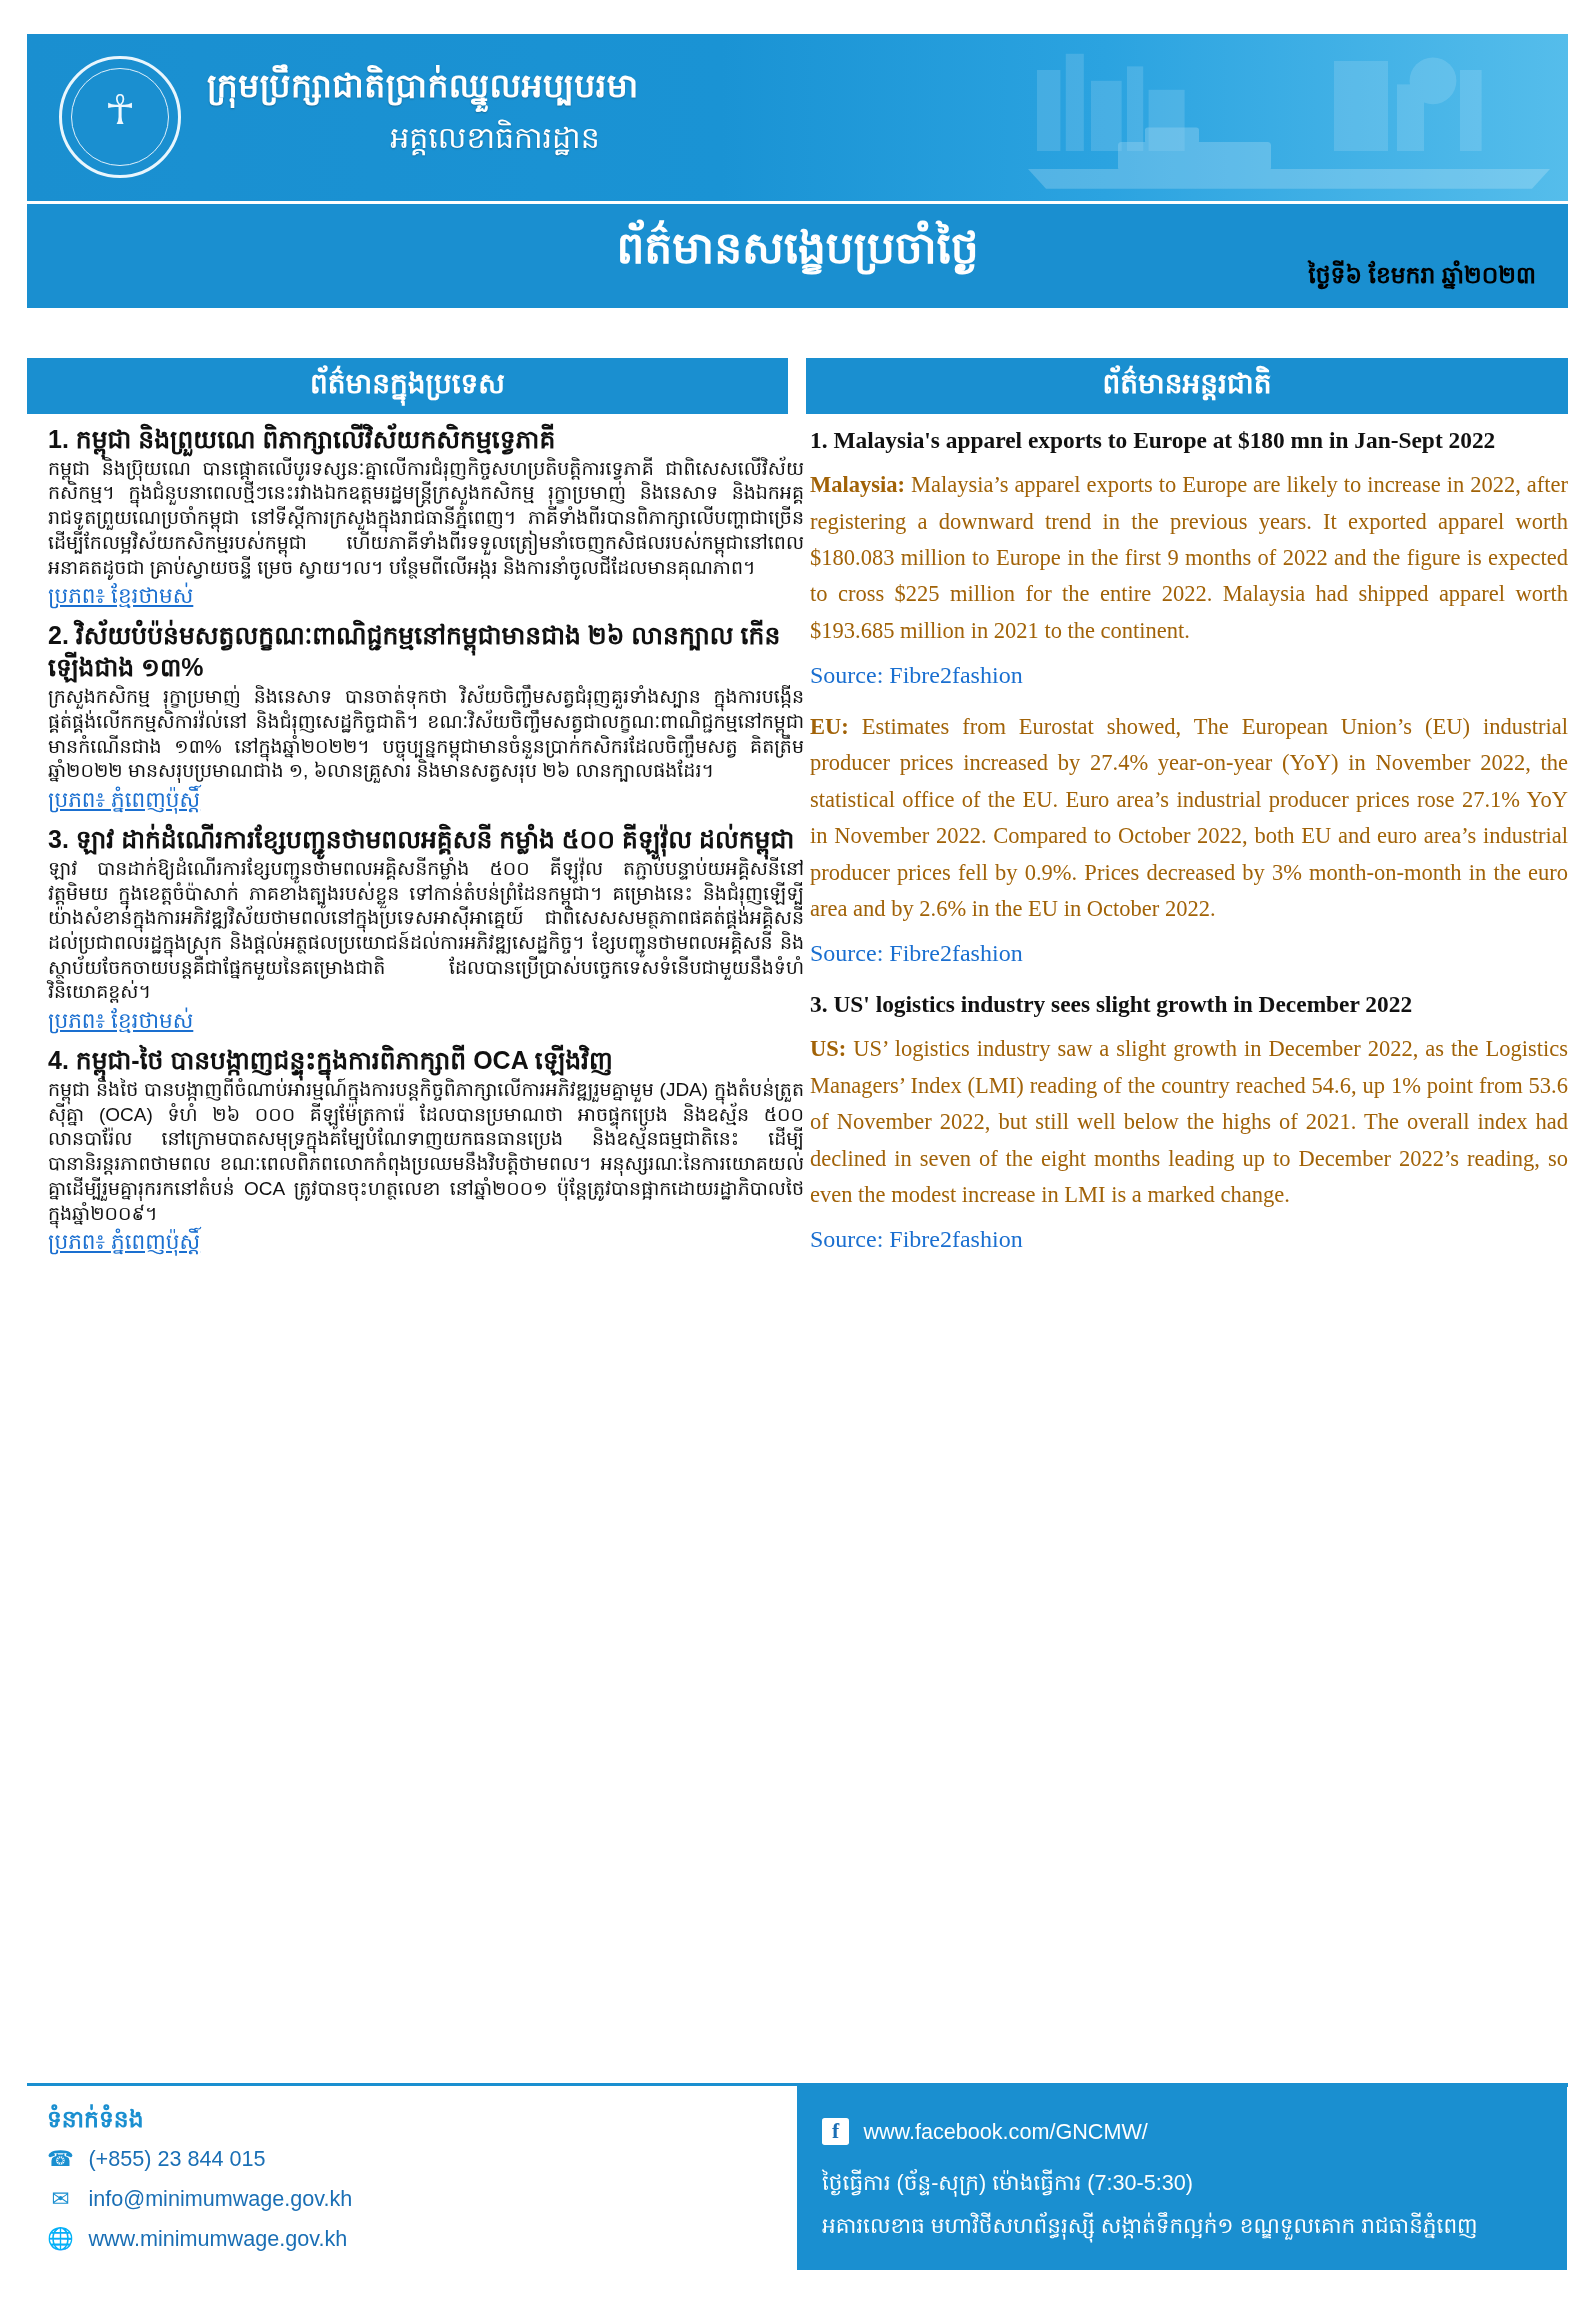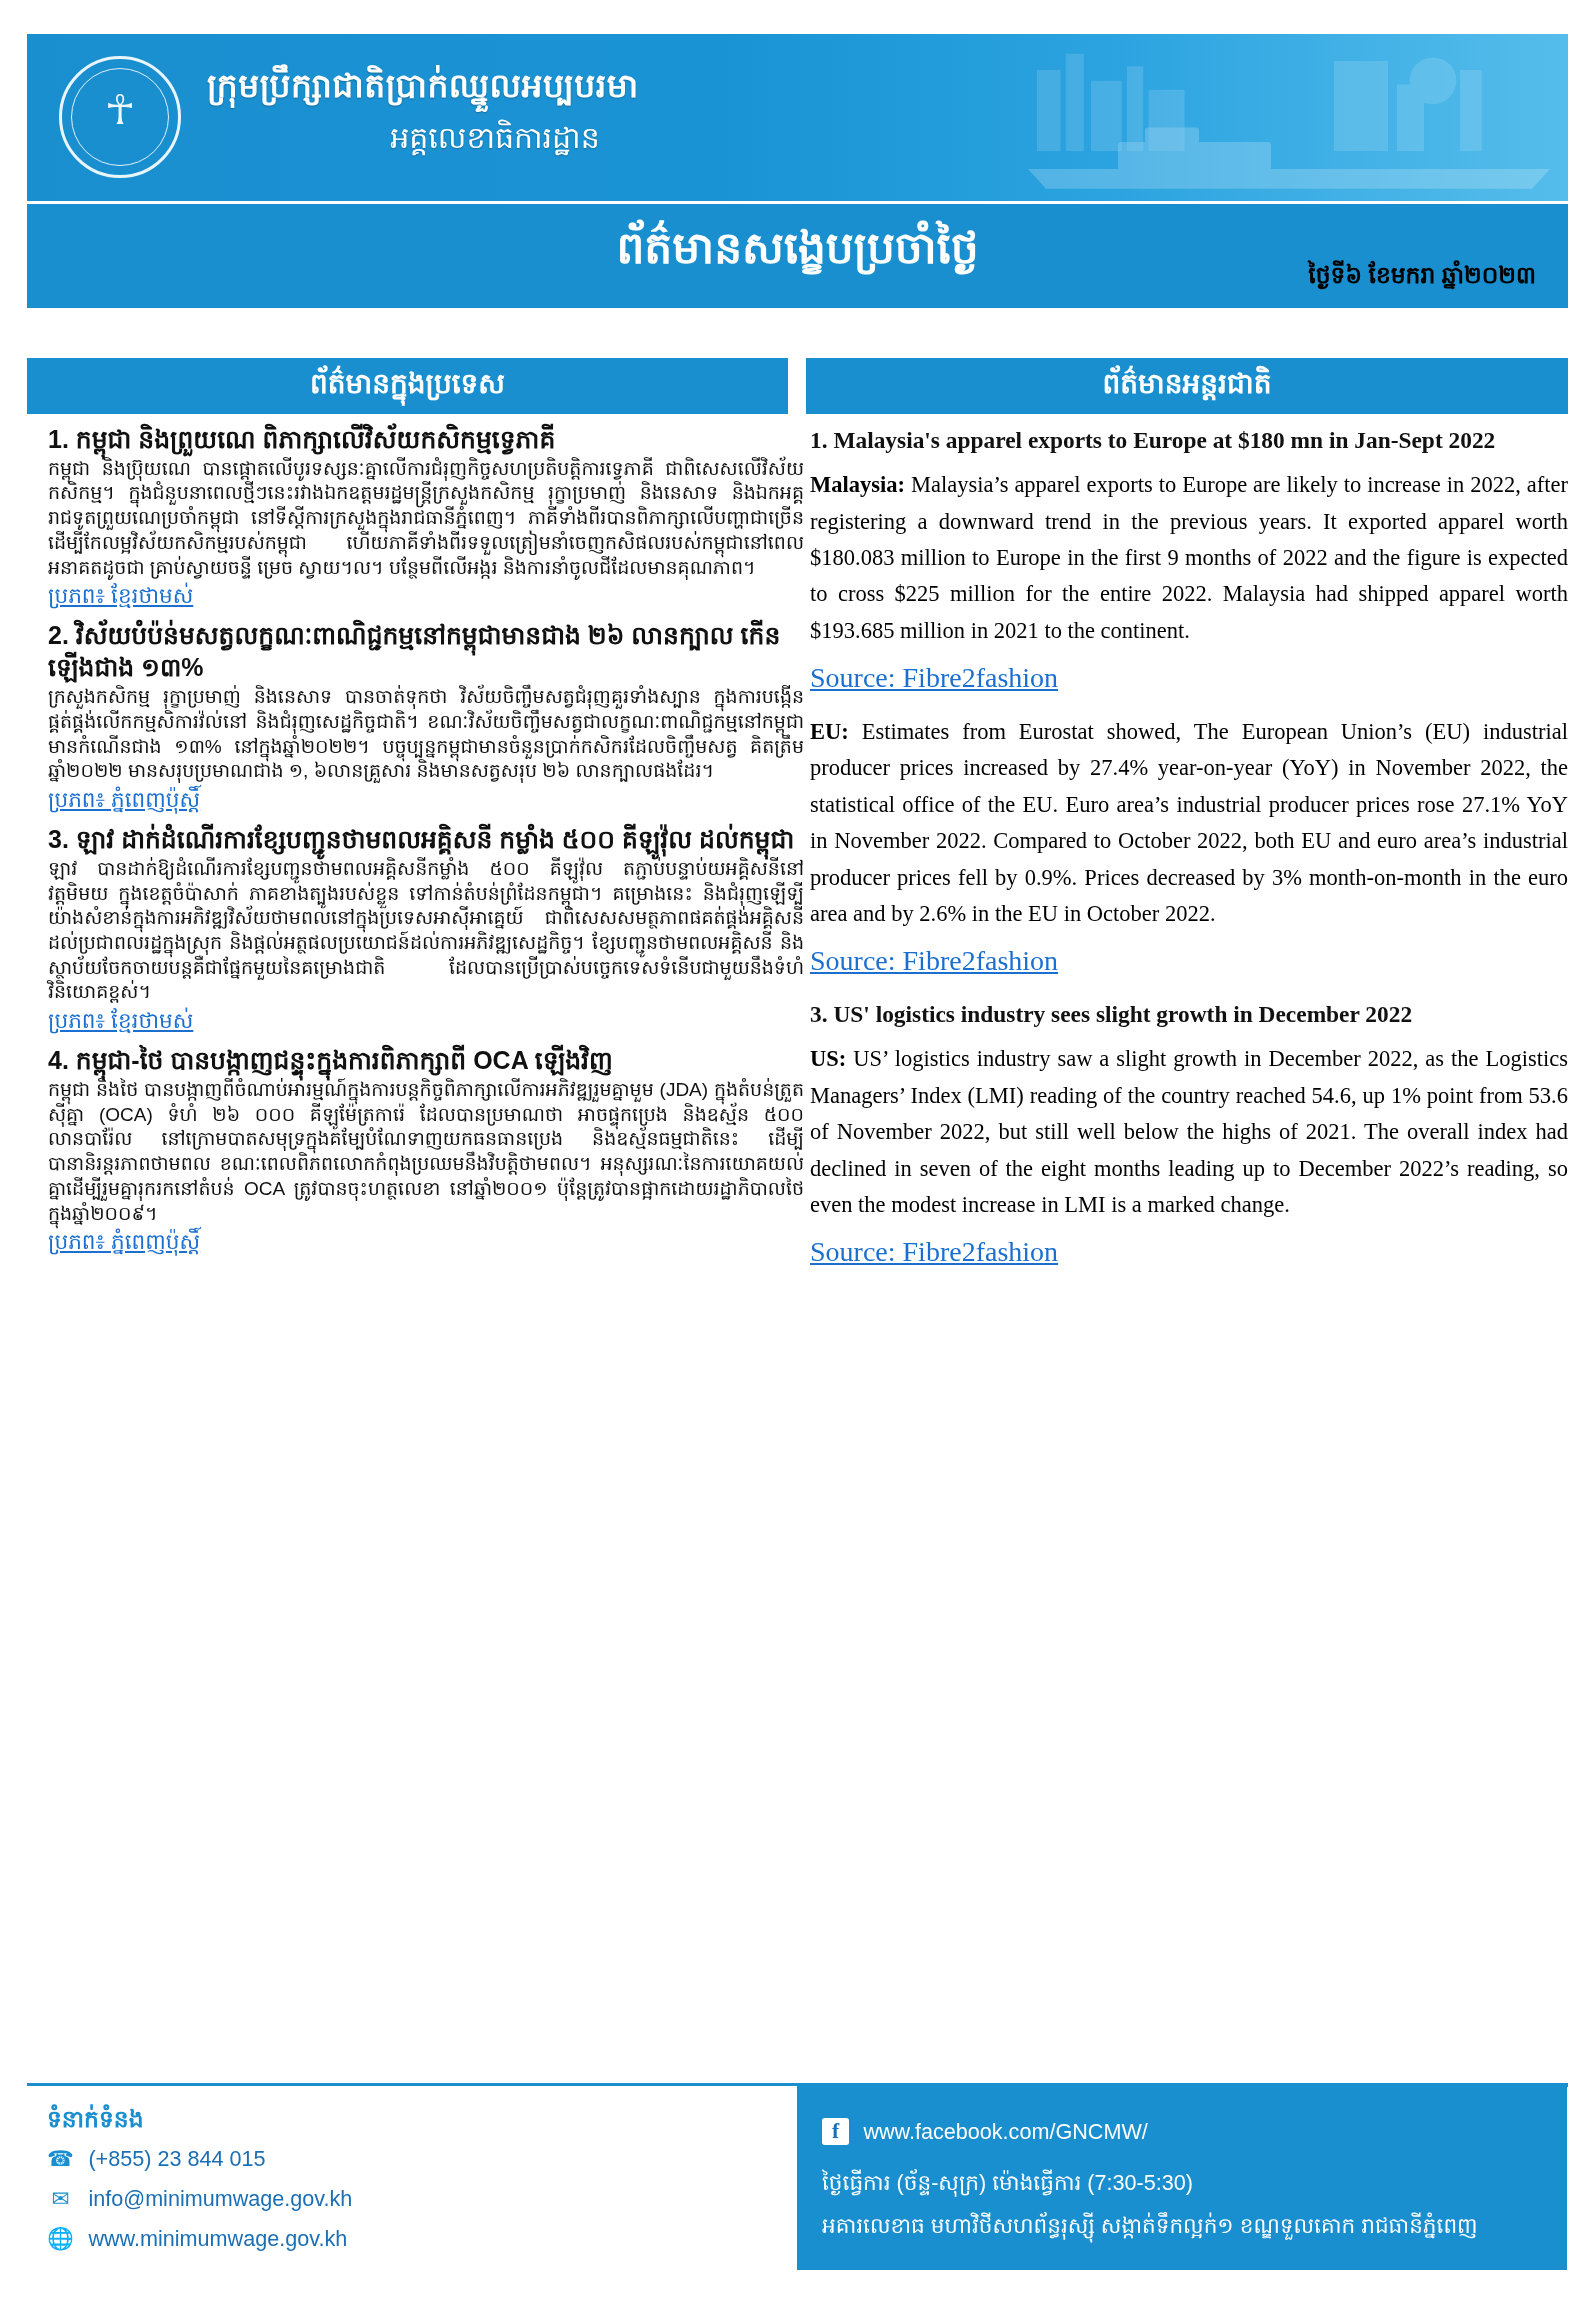--- a/index.html
+++ b/index.html
@@ -148,31 +148,30 @@
     font-family: "Liberation Serif", serif;
     font-size: 23.4px;
     font-weight: bold;
     color: #111111;
     line-height: 1.5;
     margin: 0 0 9px 0;
   }
   .en-p {
     font-family: "Liberation Serif", serif;
     font-size: 22.5px;
-    color: #000000;
+    color: #a16207;
     line-height: 1.62;
     text-align: justify;
     margin: 0 0 12.6px 0;
   }
   .en-p b { font-weight: bold; }
   .src-en {
     font-family: "Liberation Serif", serif;
-    font-size: 28px;
+    font-size: 24px;
     color: #1a6fd0;
-    text-decoration: underline;
     margin: 0 0 20px 0;
   }
 
   
   .footer {
     position: absolute;
     left: 27px; top: 2086px;
     width: 1541px; height: 184px;
   }
   .footer .left {

